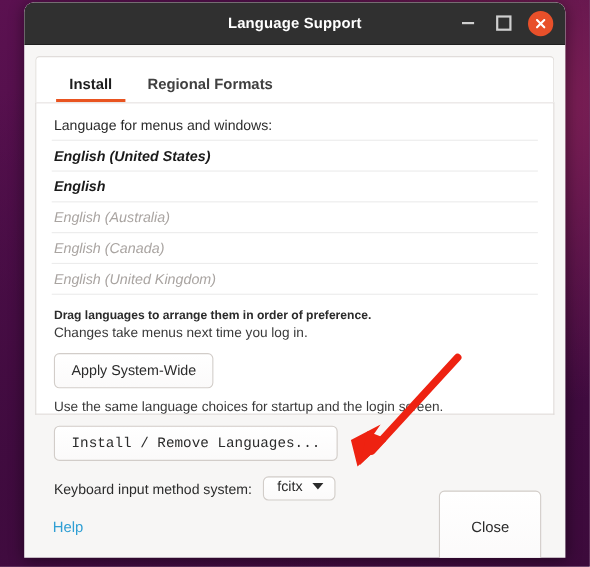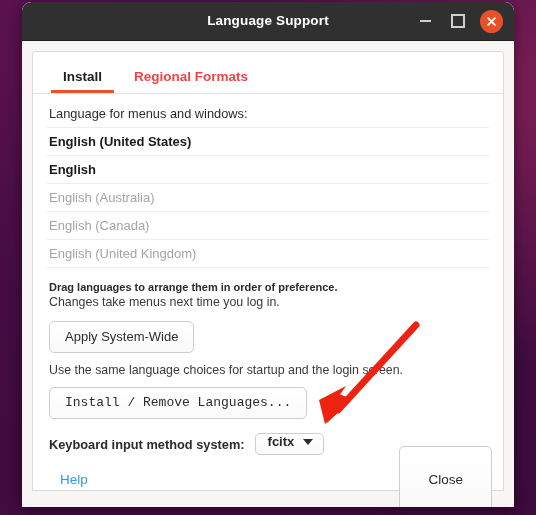--- a/index.html
+++ b/index.html
@@ -115,42 +115,43 @@
     color: #1d1d1d;
     font-weight: bold;
   }
   .tab.active::after {
     content: "";
     position: absolute;
     left: 4px; right: 4px; bottom: 0;
     height: 3px;
     background: #e95420;
   }
-  .tab.inactive { color: #ef4444; font-weight: bold; }
+  .tab.inactive { color: #404040; font-weight: bold; }
 
   
   #panel {
     margin: 0 10px;
     background: #ffffff;
     border: 1px solid #dedad7;
     border-top: 1px solid #e6e2e0;
-    height: 398px;
+    height: 284px;
     box-sizing: border-box;
     padding: 12px 14px 0 14px;
     position: relative;
   }
   .field-label {
     font-size: 12.8px;
     color: #2b2b2b;
     margin: 0 0 6px 2px;
   }
 
   
   #lang-list {
     border-top: 1px solid #ececec;
+    font-style: italic;
   }
   .lang-item {
     font-size: 13px;
     padding: 5px 2px 5px 2px;
     border-bottom: 1px solid #ececec;
     cursor: pointer;
     line-height: 17px;
   }
   .lang-item.enabled { color: #1a1a1a; font-weight: bold; }
   .lang-item.disabled { color: #a9a4a1; }
@@ -184,21 +185,20 @@
   .caption {
     font-size: 12.4px;
     color: #3a3a3a;
     margin: 10px 0 0 2px;
   }
 
   #ime-row {
     display: flex;
     align-items: center;
     margin: 14px 0 0 2px;
-    font-weight: bold;
   }
   #ime-label {
     font-size: 12.8px;
     color: #2b2b2b;
     margin-right: 10px;
   }
   #ime-combo {
     display: flex;
     align-items: center;
     gap: 9px;
@@ -213,21 +213,21 @@
   .caret {
     width: 0; height: 0;
     border-left: 5px solid transparent;
     border-right: 5px solid transparent;
     border-top: 6px solid #2b2b2b;
   }
 
   
   #footer {
     position: absolute;
-    left: 12px; right: 0; bottom: 0;
+    left: 0; right: 0; bottom: 0;
     height: 55px;
     display: flex;
     align-items: center;
     justify-content: space-between;
     padding: 0 22px 0 26px;
     box-sizing: border-box;
   }
   #help-link {
     color: #2f9fd4;
     font-size: 13.5px;

